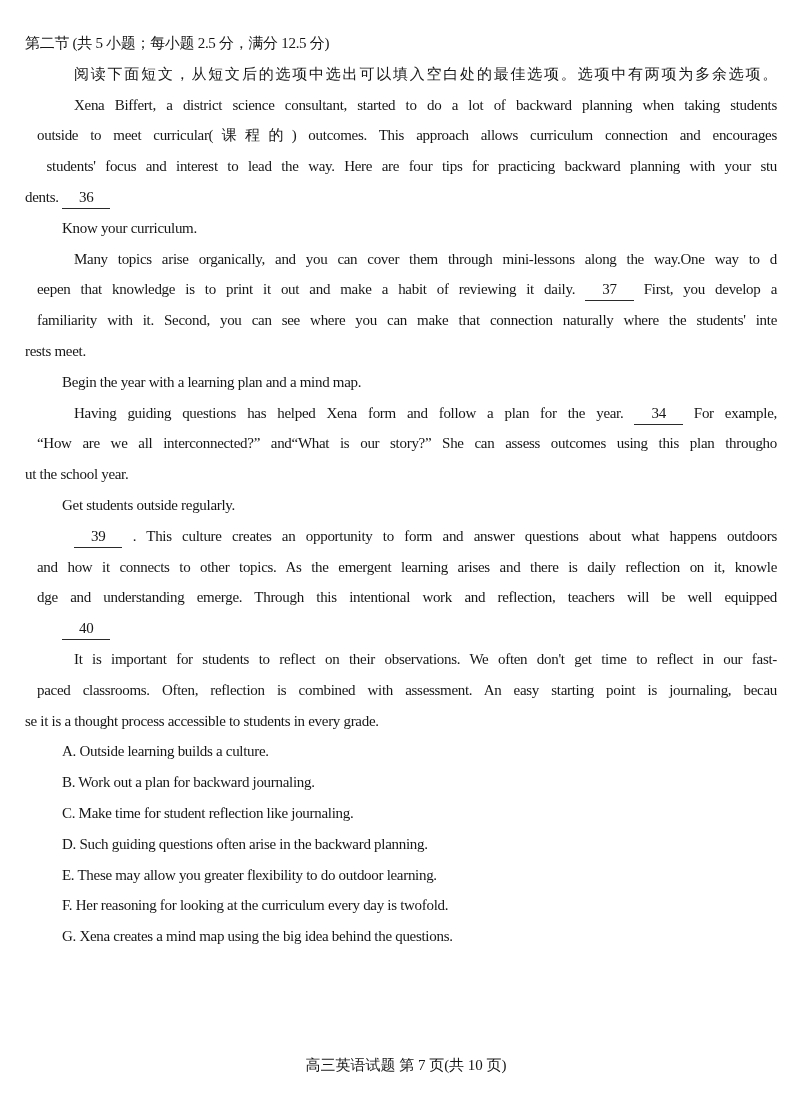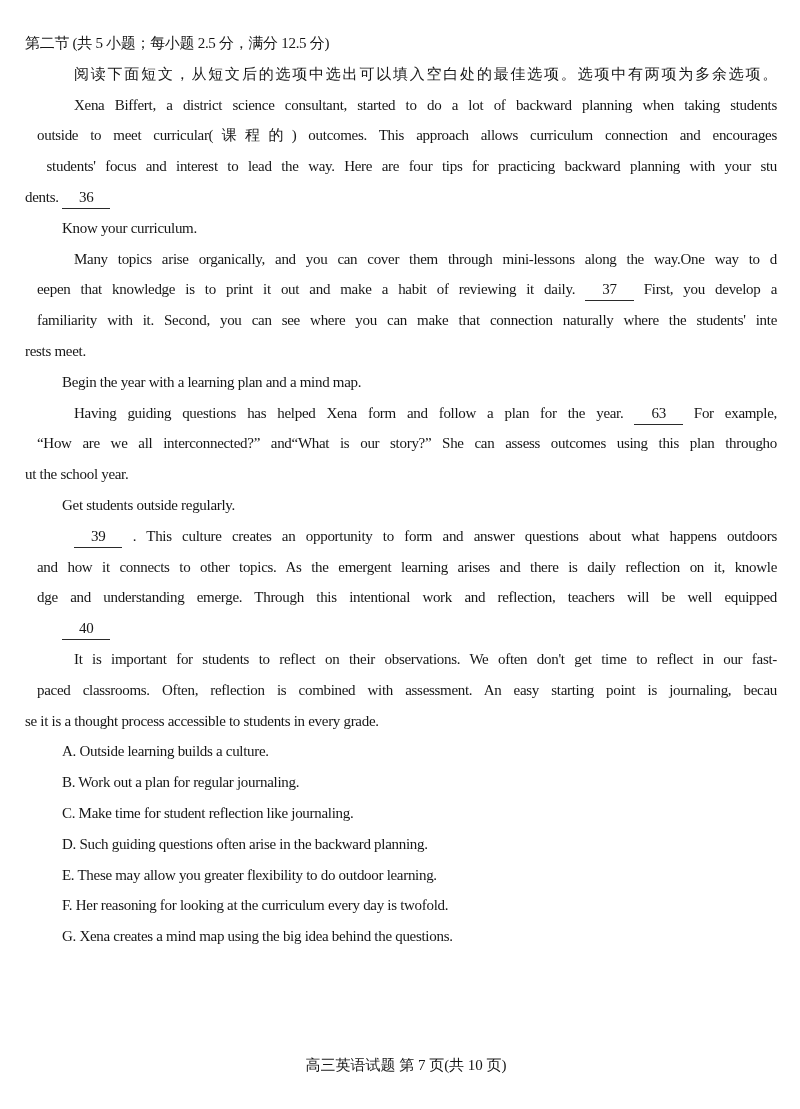--- a/index.html
+++ b/index.html
@@ -63,35 +63,35 @@
         <div class="line indent full">Xena Biffert, a district science consultant, started to do a lot of backward planning when taking students</div>
         <div class="line full">outside to meet curricular(课程的) outcomes. This approach allows curriculum connection and encourages</div>
         <div class="line full"> students' focus and interest to lead the way. Here are four tips for practicing backward planning with your stu</div>
         <div class="line">dents. <span class="blank">36</span></div>
         <div class="line indent">Know your curriculum.</div>
         <div class="line indent full">Many topics arise organically, and you can cover them through mini-lessons along the way.One way to d</div>
         <div class="line full">eepen that knowledge is to print it out and make a habit of reviewing it daily. <span class="blank">37</span> First, you develop a</div>
         <div class="line full">familiarity with it. Second, you can see where you can make that connection naturally where the students' inte</div>
         <div class="line">rests meet.</div>
         <div class="line indent">Begin the year with a learning plan and a mind map.</div>
-        <div class="line indent full">Having guiding questions has helped Xena form and follow a plan for the year. <span class="blank">63</span> For example,</div>
+        <div class="line indent full">Having guiding questions has helped Xena form and follow a plan for the year. <span class="blank">34</span> For example,</div>
         <div class="line full">“How are we all interconnected?” and“What is our story?” She can assess outcomes using this plan througho</div>
         <div class="line">ut the school year.</div>
         <div class="line indent">Get students outside regularly.</div>
         <div class="line indent full"><span class="blank">39</span> . This culture creates an opportunity to form and answer questions about what happens outdoors</div>
         <div class="line full">and how it connects to other topics. As the emergent learning arises and there is daily reflection on it, knowle</div>
         <div class="line full">dge and understanding emerge. Through this intentional work and reflection, teachers will be well equipped</div>
         <div class="line indent"><span class="blank">40</span></div>
         <div class="line indent full">It is important for students to reflect on their observations. We often don't get time to reflect in our fast-</div>
         <div class="line full">paced classrooms. Often, reflection is combined with assessment. An easy starting point is journaling, becau</div>
         <div class="line">se it is a thought process accessible to students in every grade.</div>
       </div>
     <div id="options">
         <div class="line indent">A. Outside learning builds a culture.</div>
-        <div class="line indent">B. Work out a plan for regular journaling.</div>
+        <div class="line indent">B. Work out a plan for backward journaling.</div>
         <div class="line indent">C. Make time for student reflection like journaling.</div>
         <div class="line indent">D. Such guiding questions often arise in the backward planning.</div>
         <div class="line indent">E. These may allow you greater flexibility to do outdoor learning.</div>
         <div class="line indent">F. Her reasoning for looking at the curriculum every day is twofold.</div>
         <div class="line indent">G. Xena creates a mind map using the big idea behind the questions.</div>
       </div>
   </div>
   <div class="footer">高三英语试题 第 7 页(共 10 页)</div>
 </div>
 

